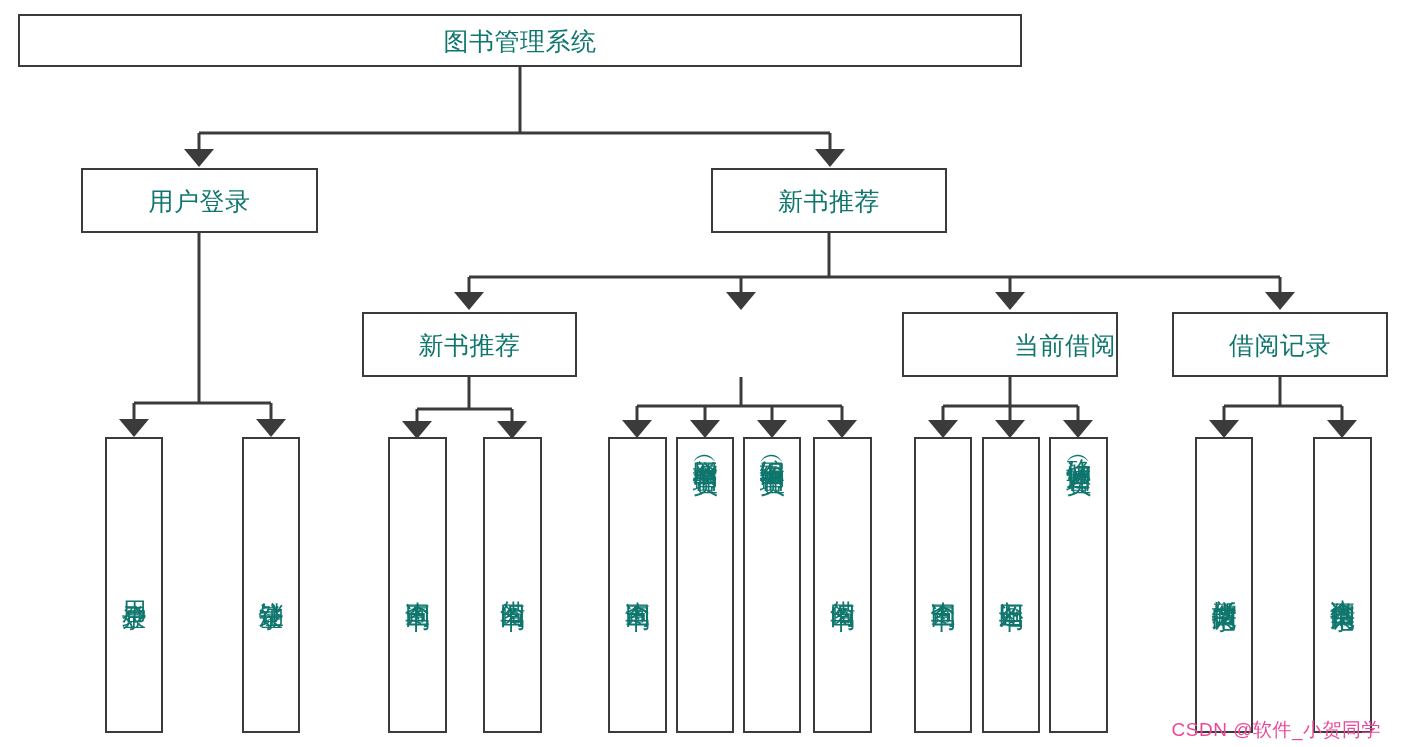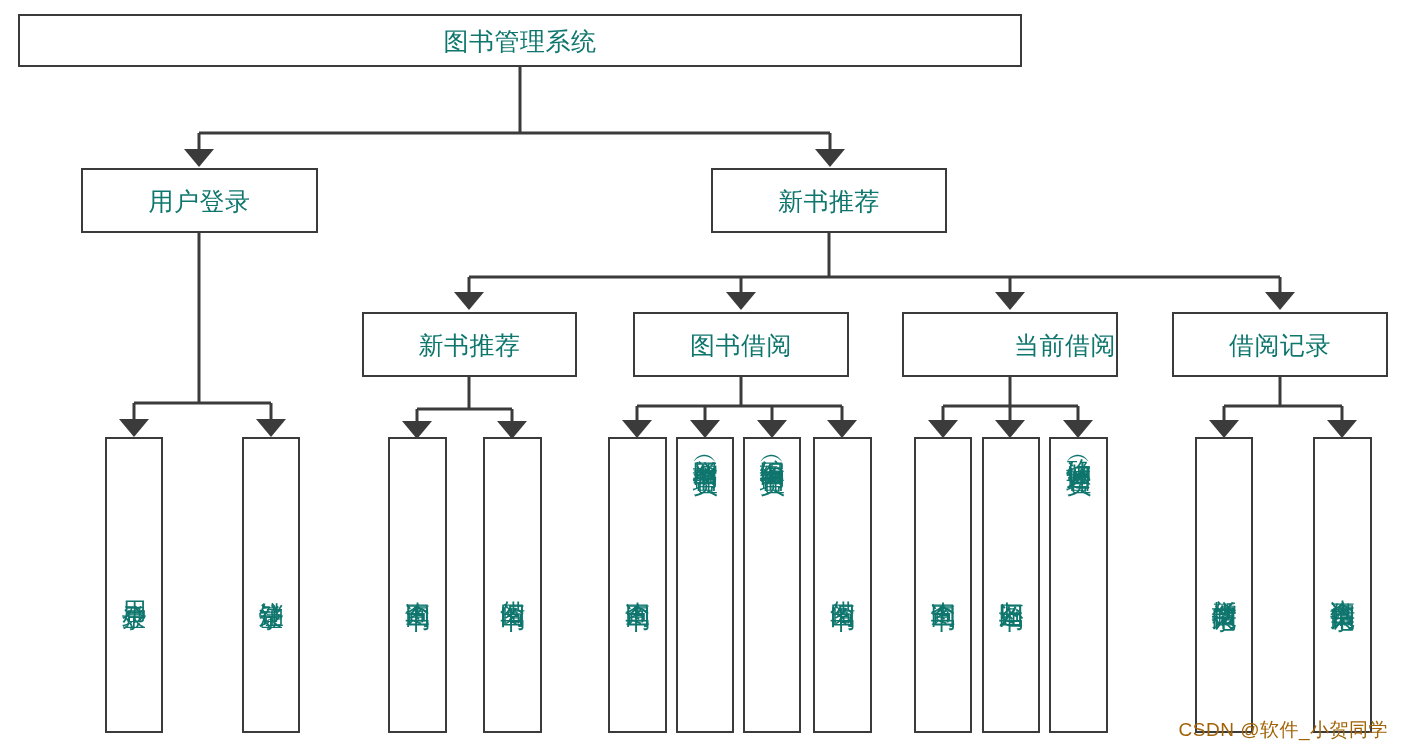--- a/index.html
+++ b/index.html
@@ -57,24 +57,24 @@
     letter-spacing: 2px;
     white-space: normal;
     text-align: left;
     max-height: 100%;
   }
   .node.vertical.v-center {
     align-items: center;
   }
   .watermark {
     position: absolute;
-    right: 17px;
+    right: 24px;
     bottom: 4px;
     font-size: 19px;
-    color: #a16207;
+    color: #ec4899;
     letter-spacing: 0.5px;
     white-space: nowrap;
     font-family: "Liberation Sans", "DejaVu Sans", sans-serif;
   }
 </style>
 </head>
 <body>
 
 <div id="diagram-root">
 
@@ -135,23 +135,20 @@
   <div class="node" style="left:81px; top:168px; width:237px; height:65px;">
     <span class="label">用户登录</span>
   </div>
   <div class="node" style="left:711px; top:168px; width:236px; height:65px;">
     <span class="label">新书推荐</span>
   </div>
 
   <div class="node" style="left:362px; top:312px; width:215px; height:65px;justify-content:center;">
     <span class="label">新书推荐</span>
   </div>
-  <div class="node" style="left:633px; top:312px; width:216px; height:65px;">
-    <span class="label">图书借阅</span>
-  </div>
   <div class="node" style="left:902px; top:312px; width:216px; height:65px;justify-content:flex-end;">
     <span class="label">当前借阅</span>
   </div>
   <div class="node" style="left:1172px; top:312px; width:216px; height:65px;">
     <span class="label">借阅记录</span>
   </div>
 
   <div class="node vertical v-center" style="left:105px; top:437px; width:58px; height:296px;">
     <span class="label">用户登录</span>
   </div>

